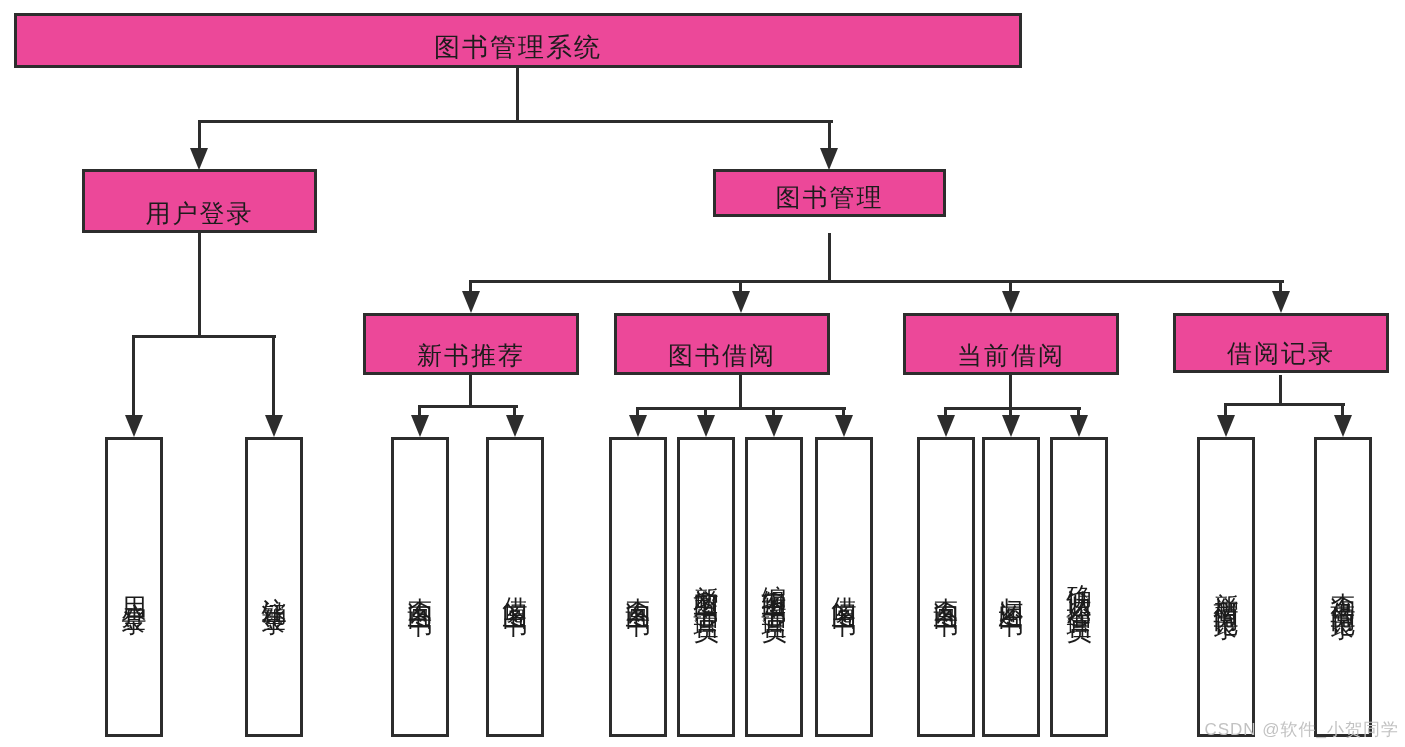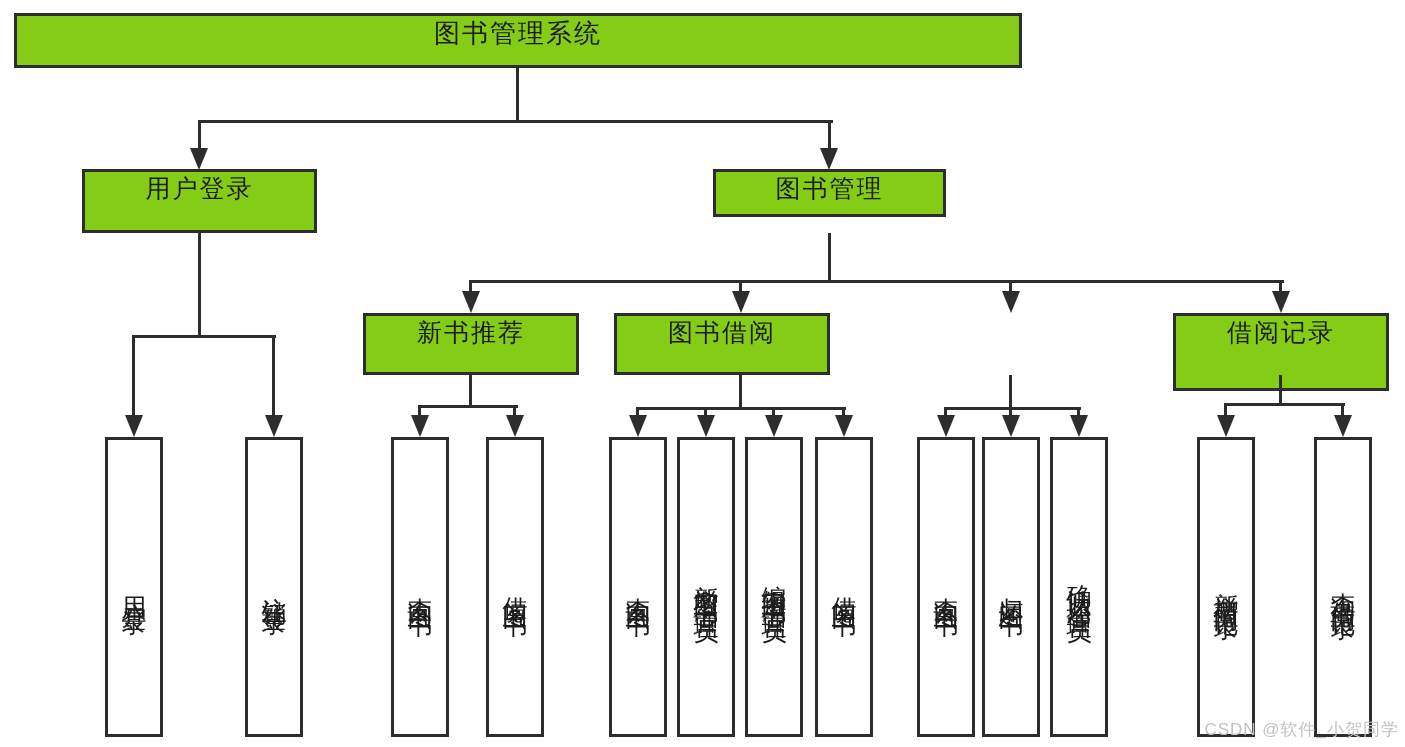--- a/index.html
+++ b/index.html
@@ -13,22 +13,22 @@
   body{font-family:"Liberation Sans","DejaVu Sans",sans-serif;}
   .canvas{
     position:relative;
     width:1405px;height:747px;
     background:var(--bg);
     overflow:hidden;
   }
   .box{
     position:absolute;
     border:3px solid var(--line);
-    background:#84cc16;
-    display:flex;align-items:flex-start;justify-content:center;
+    background:#ec4899;
+    display:flex;align-items:flex-end;justify-content:center;
     color:var(--text);
   }
   .box .lbl{
     font-size:25px;
     letter-spacing:2px;
     color:var(--text);
     white-space:nowrap;
   }
   .box.root .lbl{font-size:26px;}
   .leaf{
@@ -78,21 +78,24 @@
   <div class="box" style="left:713px;top:169px;width:233px;height:48px;">
     <span class="lbl">图书管理</span>
   </div>
 
   <div class="box" style="left:363px;top:313px;width:216px;height:62px;">
     <span class="lbl">新书推荐</span>
   </div>
   <div class="box" style="left:614px;top:313px;width:216px;height:62px;">
     <span class="lbl">图书借阅</span>
   </div>
-  <div class="box" style="left:1173px;top:313px;width:216px;height:78px;">
+  <div class="box" style="left:903px;top:313px;width:216px;height:62px;">
+    <span class="lbl">当前借阅</span>
+  </div>
+  <div class="box" style="left:1173px;top:313px;width:216px;height:60px;">
     <span class="lbl">借阅记录</span>
   </div>
 
   <div class="leaf" style="left:105px;">
     <span class="vlbl">用户登录</span>
   </div>
   <div class="leaf" style="left:245px;">
     <span class="vlbl">注销登录</span>
   </div>
 

